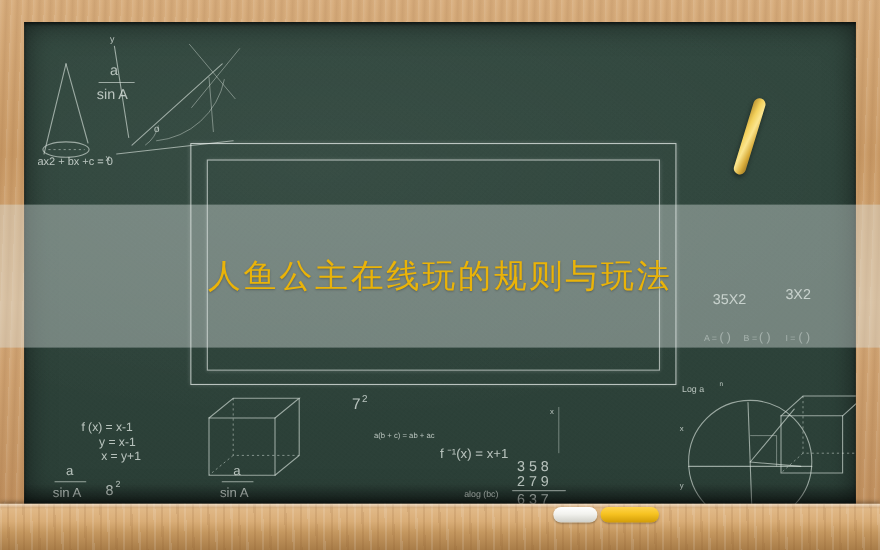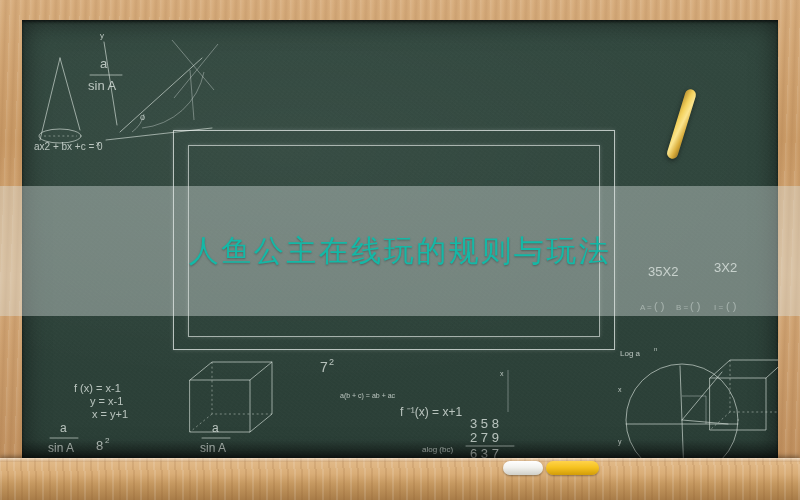--- a/index.html
+++ b/index.html
@@ -53,21 +53,21 @@
 
   
   .band{
     position:absolute;left:0;top:186px;width:800px;height:130px;
     background:rgba(223,230,228,.40);
     backdrop-filter:blur(.5px);
   }
   .band-title{
     position:absolute;left:0;top:186px;width:800px;height:130px;
     display:flex;align-items:center;justify-content:center;
-    color:#14b8a6;font-size:30px;letter-spacing:2.5px;font-weight:400;
+    color:#eab308;font-size:30px;letter-spacing:2.5px;font-weight:400;
     text-shadow:0 1px 2px rgba(0,0,0,.28);
     white-space:nowrap;
   }
 
   
   .chalk-stick{
     position:absolute;left:676px;top:88px;width:11px;height:72px;
     border-radius:6px;transform:rotate(17deg);
     background:linear-gradient(100deg,#b9902f 0%,#f3d15c 30%,#fbe58e 52%,#d9ad3c 78%,#9d7824 100%);
     box-shadow:0 2px 5px rgba(0,0,0,.45);

